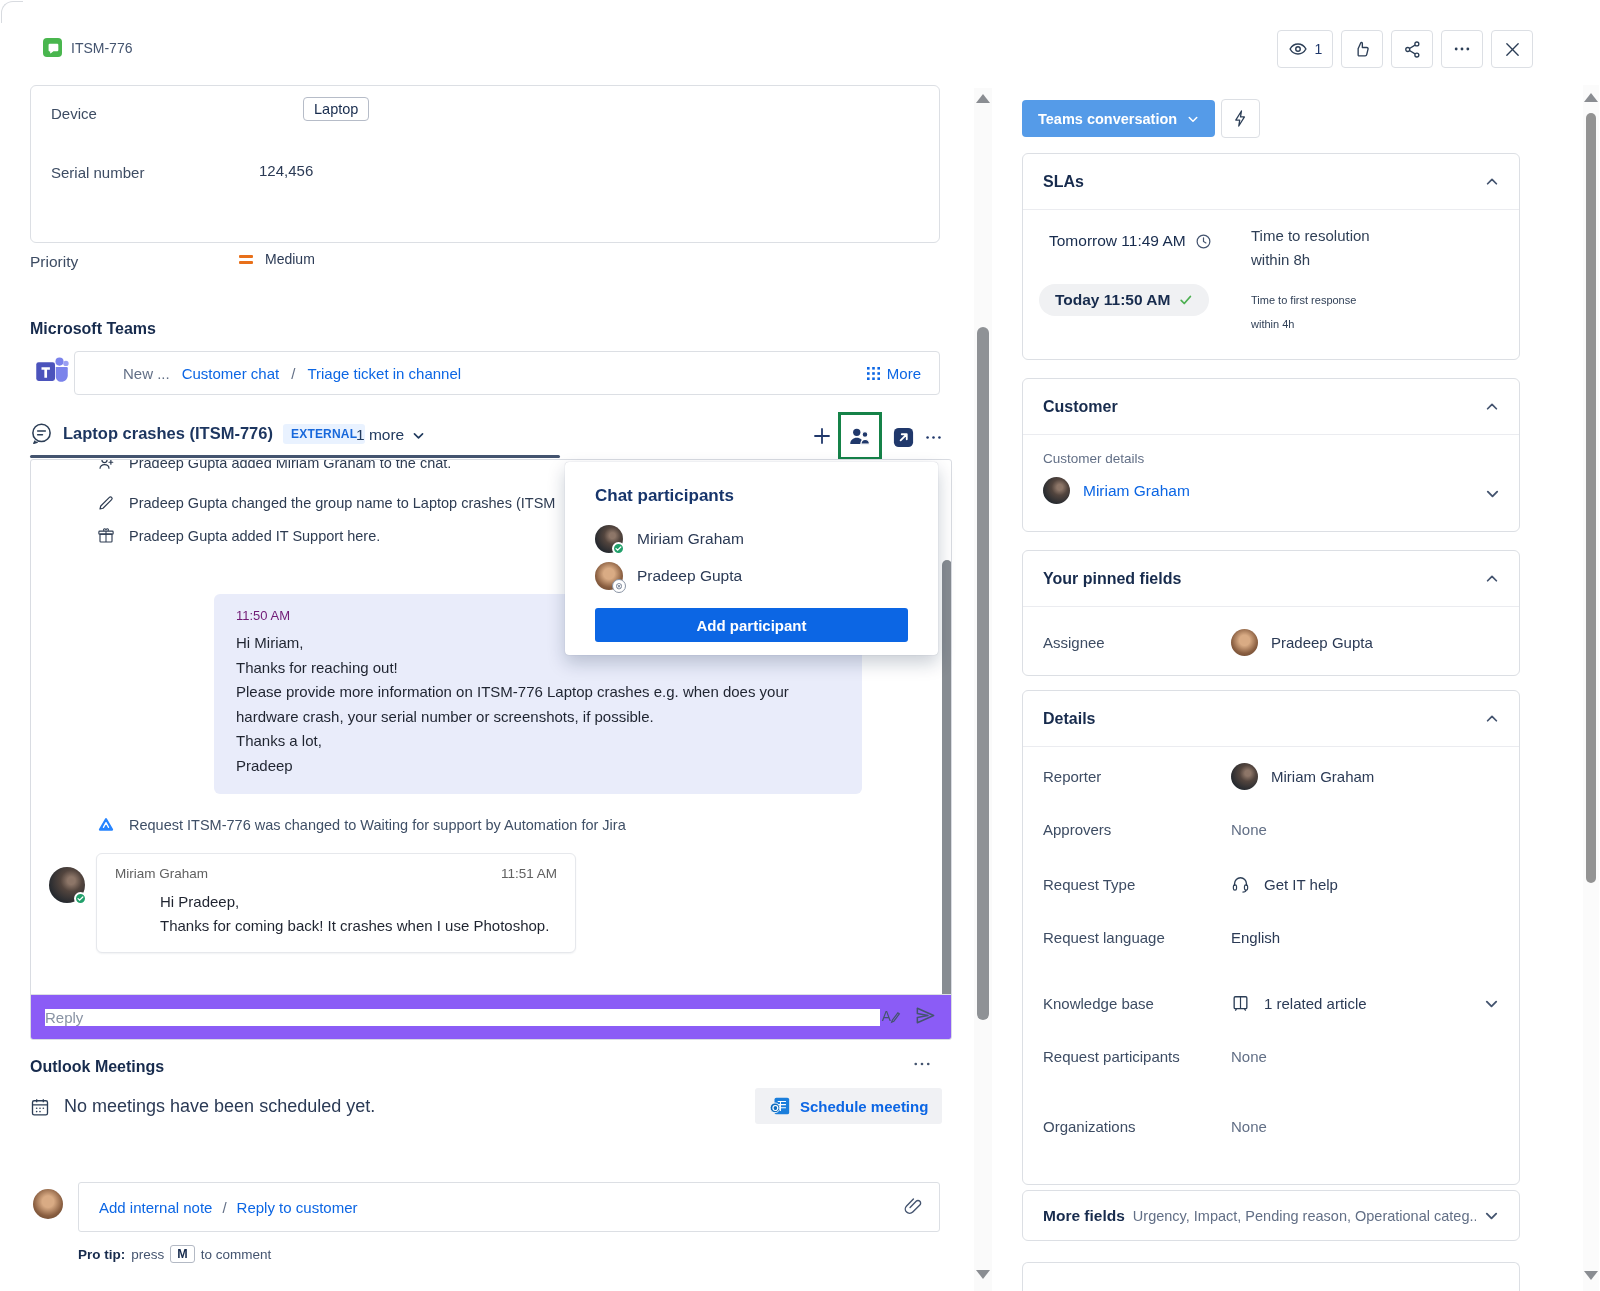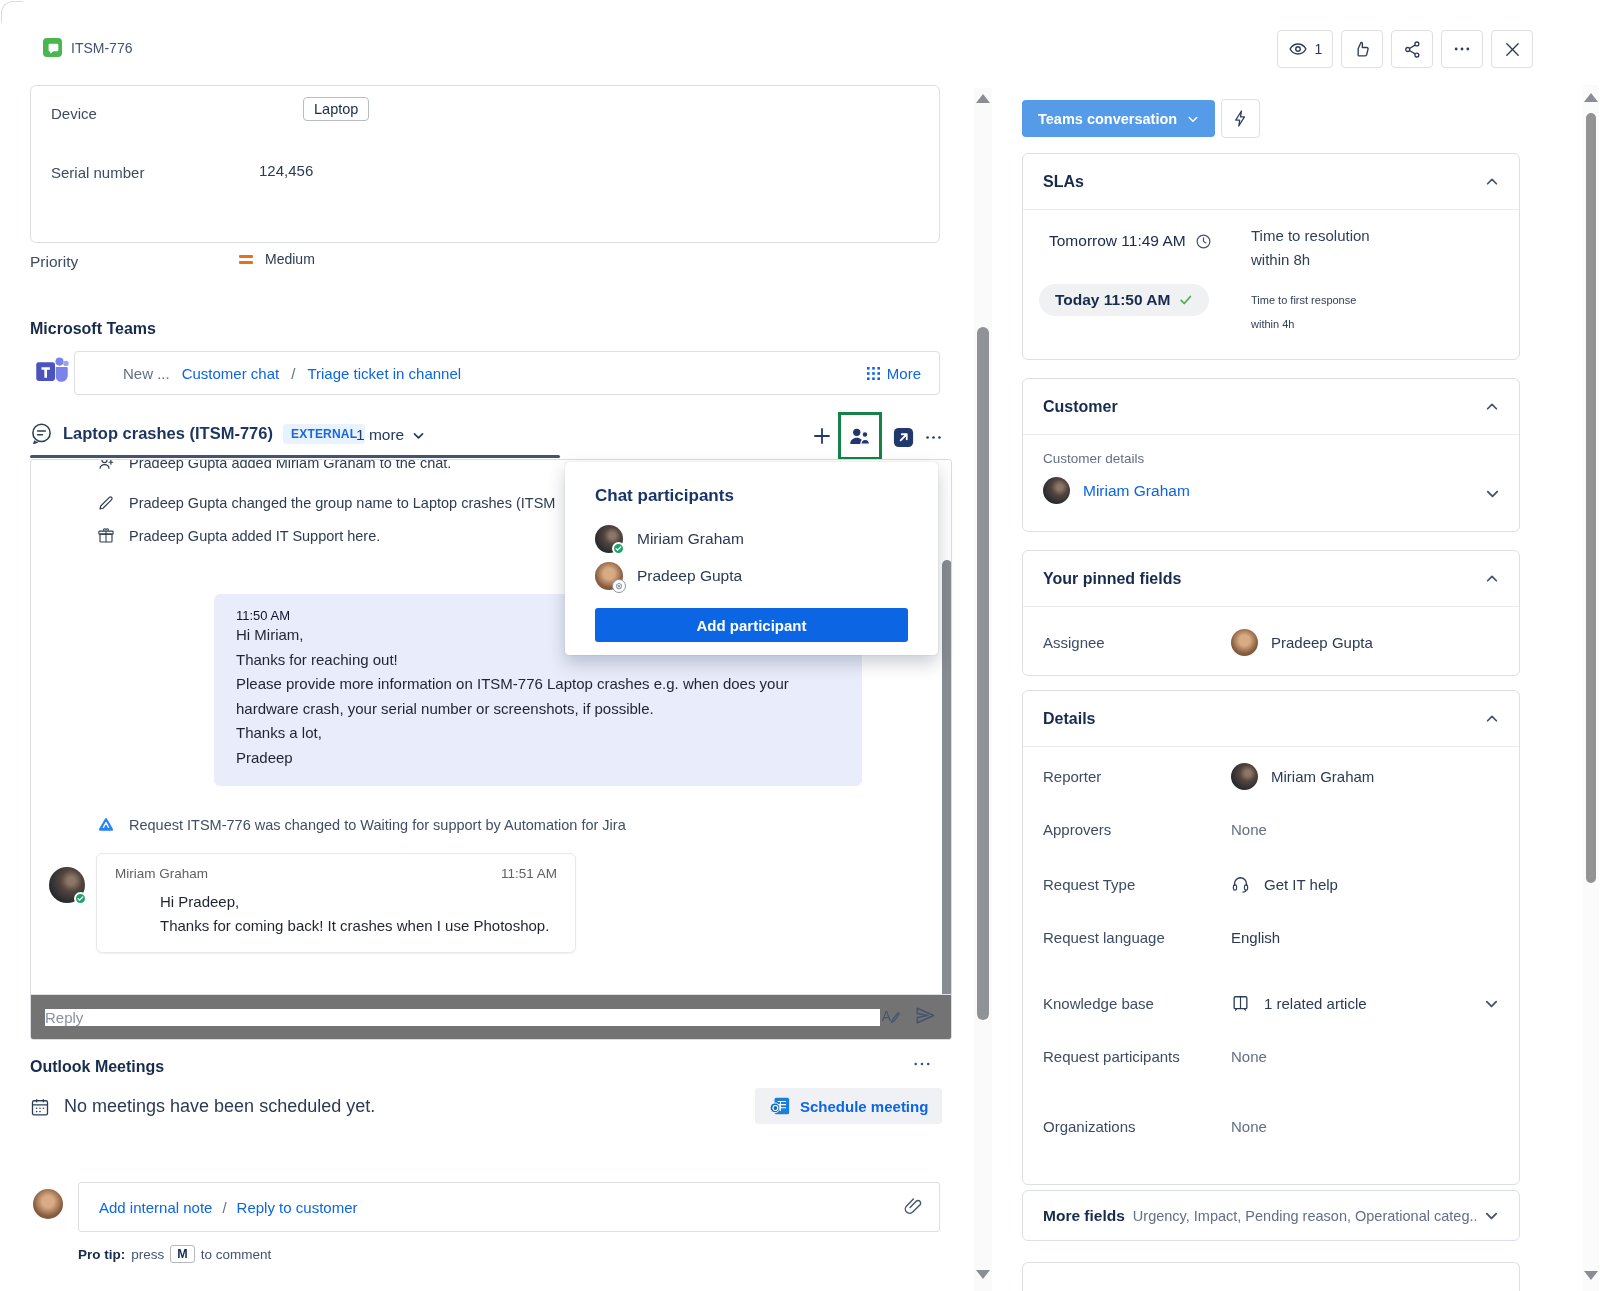--- a/index.html
+++ b/index.html
@@ -38,32 +38,32 @@
   .icon-navy { color:#20386b; }
   .green-highlight { position:absolute; border:3px solid #158248; background:transparent; }
 
   
   .chat-card { position:absolute; border:1px solid #d9dce2; border-radius:3px; background:#fff; overflow:hidden; }
   .info-bar { position:relative; z-index:3; height:36px; background:#f7f8f9; border-bottom:1px solid #e8eaed; display:flex; align-items:center; padding-left:66px; gap:14px; font-size:14.5px; color:#2c3e56; }
   .event-row { display:flex; align-items:center; gap:14px; padding-left:66px; font-size:14.5px; color:#2e3c52; height:33px; }
   .event-cut { height:15px; overflow:hidden; position:relative; z-index:1; }
   .event-cut .event-row { margin-top:-14px; }
   .bubble { position:absolute; background:#e9ecfa; border-radius:6px; padding:14px 22px 16px 22px; width:648px; }
-  .bubble .time { font-size:13px; color:#0f172a; }
+  .bubble .time { font-size:13px; color:#701a75; margin-bottom:8px; }
   .bubble .line { font-size:15px; color:#1f2430; line-height:24.5px; }
   .msg-card { position:absolute; background:#fff; border:1px solid #e6e8ec; border-radius:6px; box-shadow:0 1px 2px rgba(9,30,66,.06); padding:12px 18px; }
   .msg-head { display:flex; justify-content:space-between; font-size:13.5px; color:#616161; margin-bottom:9px; }
   .msg-line { font-size:15px; color:#1f2430; line-height:24px;margin-left:45px; }
   .avatar { border-radius:50%; position:relative; flex:none; }
   .av-miriam { background:radial-gradient(circle at 62% 38%, #8d7668 12%, #53453e 34%, #23282e 75%); }
   .av-pradeep { background:radial-gradient(circle at 50% 42%, #d9ab84 25%, #8a5f41 62%, #5d3f2b 100%); }
   .status-dot { position:absolute; right:-2px; bottom:-2px; width:13px; height:13px; border-radius:50%; background:#22a06b; border:2px solid #fff; display:flex; align-items:center; justify-content:center; }
   .status-dot svg { display:block; }
   .status-off { position:absolute; right:-3px; bottom:-3px; width:14px; height:14px; border-radius:50%; background:#fff; border:1px solid #8993a4; color:#6b778c; font-size:9px; display:flex; align-items:center; justify-content:center; }
-  .reply-bar { position:absolute; left:0; right:0; bottom:0; height:45px; border-top:1px solid #dcdfe4; display:flex; align-items:center; padding:0 14px; background:#737373; }
+  .reply-bar { position:absolute; left:0; right:0; bottom:0; height:45px; border-top:1px solid #dcdfe4; display:flex; align-items:center; padding:0 14px; background:#8b5cf6; }
   .reply-input { flex:1; border:none; outline:none; font-size:15px; color:#172b4d; font-family:"Liberation Sans",sans-serif; }
   .reply-input::placeholder { color:#8993a4; }
 
   
   .popup { position:absolute; background:#fff; border-radius:4px; box-shadow:0 0 1px rgba(9,30,66,.3), 0 8px 18px rgba(9,30,66,.22); z-index:20; padding:24px 30px 28px 30px; }
   .popup h3 { font-size:17px; color:#17356b; font-weight:700; margin-bottom:14px; }
   .popup .member { display:flex; align-items:center; gap:14px; height:37px; font-size:15.5px; color:#2b3a55; }
   .btn-primary { display:block; width:100%; border:none; border-radius:3px; background:#0c66e4; color:#fff; font-size:15px; font-weight:700; height:34px; margin-top:14px; cursor:pointer; font-family:"Liberation Sans",sans-serif; }
 
   

